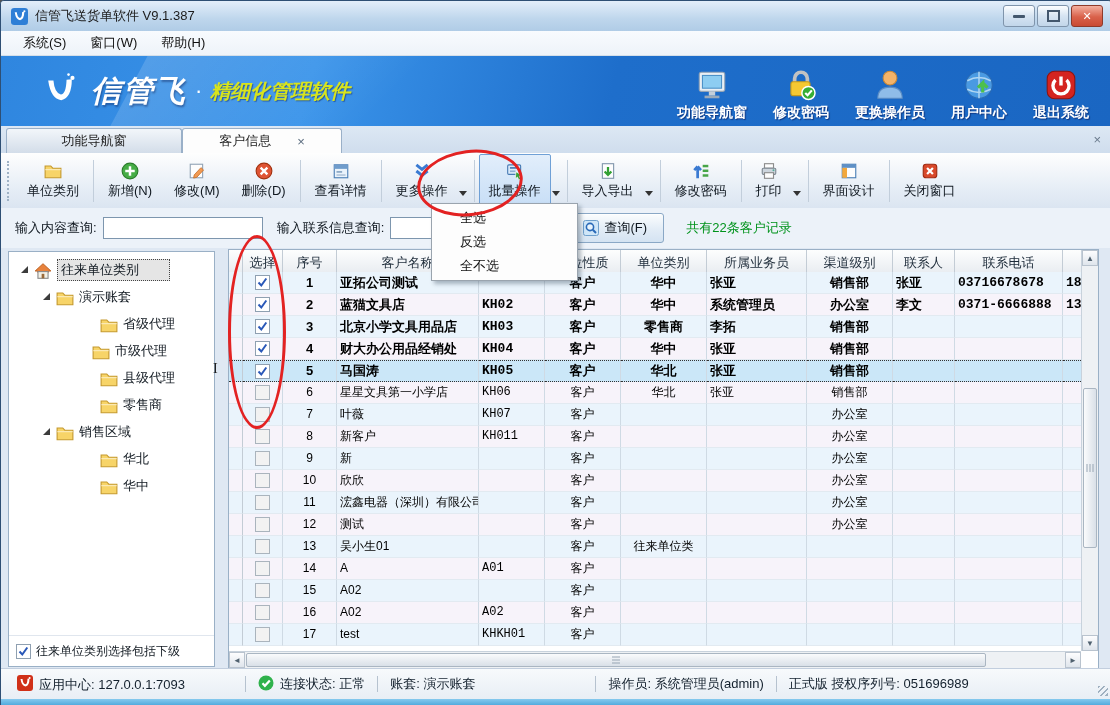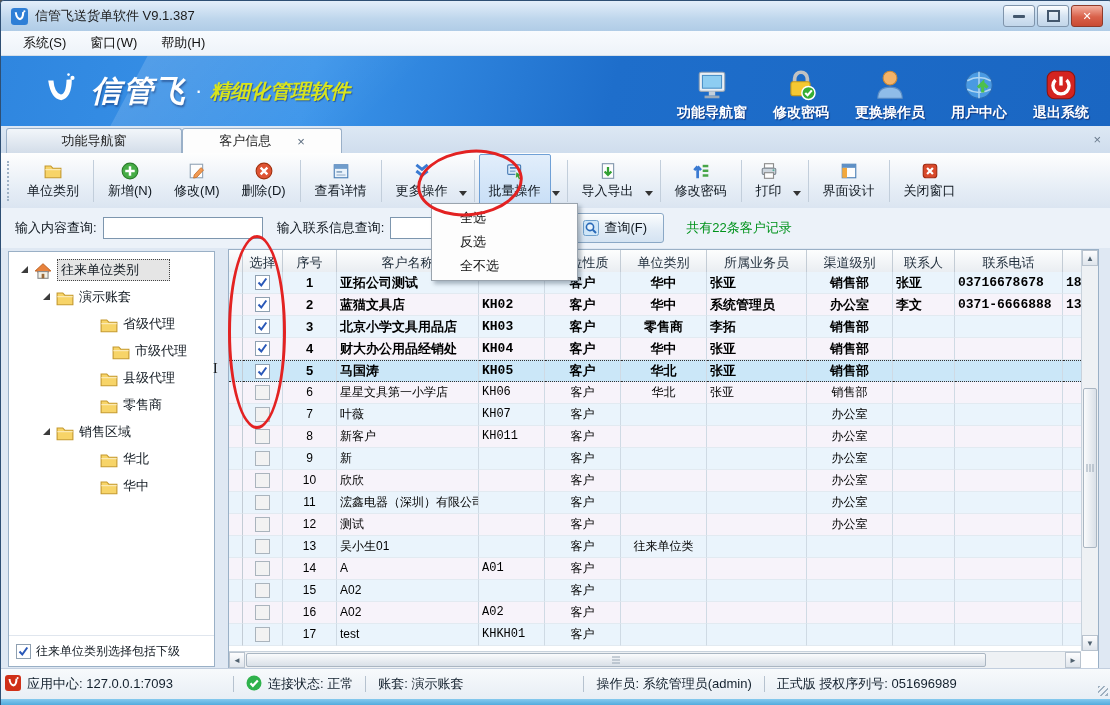--- a/index.html
+++ b/index.html
@@ -375,21 +375,21 @@
     <span class="lbl">演示账套</span>
           </div>
           <div class="tnode" style="padding-left:78px">
     <span class="texp none"></span>
             <span class="ic"><svg viewBox="0 0 16 16" width="18" height="18">
                 <path d="M1 3.5 h5 l1.8 2 H15 v8.5 H1 z" fill="#f7d468" stroke="#c59a2e"></path>
                 <path d="M1 6.8 H15" stroke="#fff" stroke-width="1" opacity=".55"></path>
               </svg></span>
     <span class="lbl">省级代理</span>
           </div>
-          <div class="tnode" style="padding-left:90px">
+          <div class="tnode" style="padding-left:70px">
     <span class="texp none"></span>
             <span class="ic"><svg viewBox="0 0 16 16" width="18" height="18">
                 <path d="M1 3.5 h5 l1.8 2 H15 v8.5 H1 z" fill="#f7d468" stroke="#c59a2e"></path>
                 <path d="M1 6.8 H15" stroke="#fff" stroke-width="1" opacity=".55"></path>
               </svg></span>
     <span class="lbl">市级代理</span>
           </div>
           <div class="tnode" style="padding-left:78px">
     <span class="texp none"></span>
             <span class="ic"><svg viewBox="0 0 16 16" width="18" height="18">
@@ -775,21 +775,21 @@
     </div>
   </div>
 
   <div class="ctxmenu" id="ctxmenu">
       <div class="ctxitem">全选</div>
       <div class="ctxitem">反选</div>
       <div class="ctxitem">全不选</div>
     </div>
 
   <div class="statusbar">
-    <div class="sitem" style="margin-left:4px;">
+    <div class="sitem" style="margin-left:16px;align-items:flex-end;">
       <span>
         <svg viewBox="0 0 16 16" width="16" height="16">
             <rect x="0" y="0" width="16" height="16" rx="3" fill="#d03018"></rect>
             <path d="M3.5 4 q1 7 5 7.5 q4-1 4-8 l-2 .2 q-.2 5.5-2.2 5.6 q-2.4-.6-2.8-5.3z" fill="#fff"></path>
             <circle cx="12.6" cy="3" r="1" fill="#fff"></circle>
           </svg>
       </span>
       <span>应用中心: 127.0.0.1:7093</span>
     </div>
     <div class="ssep" style="margin-left:60px;"></div>

